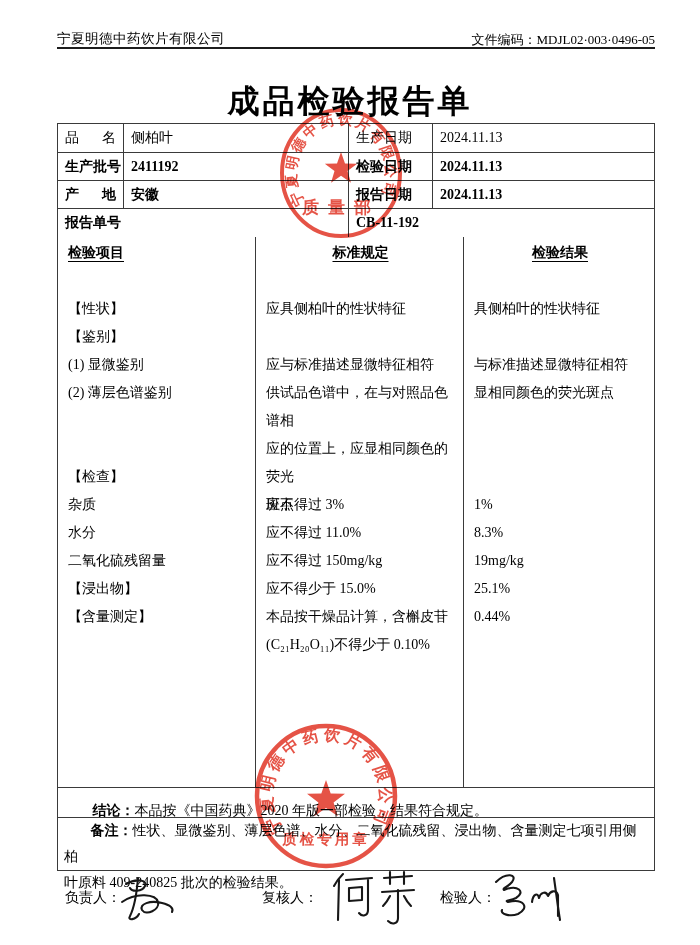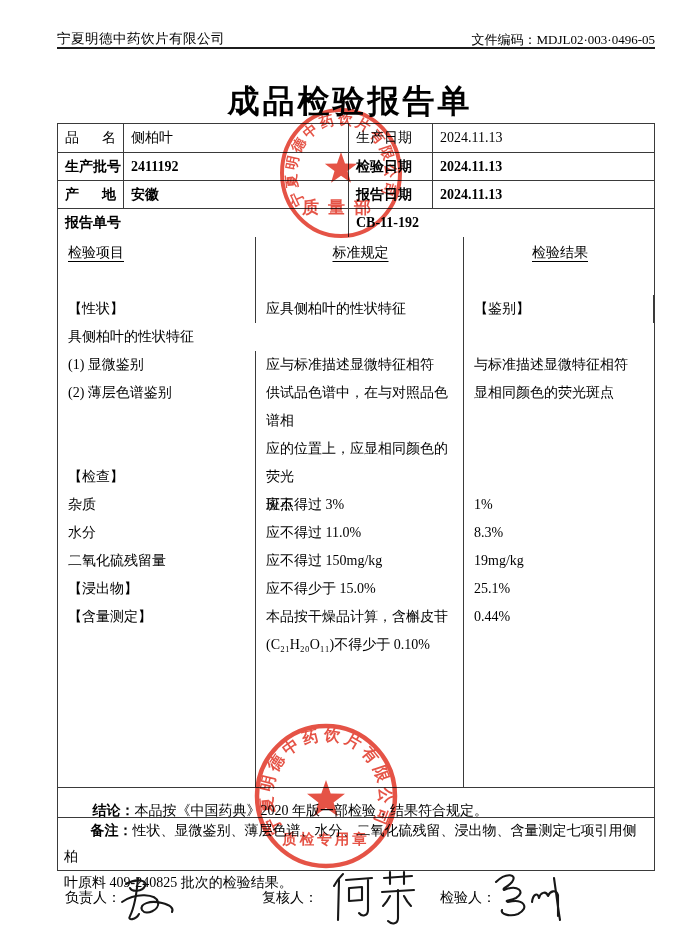--- a/index.html
+++ b/index.html
@@ -26,21 +26,21 @@
   .span2{grid-column:1 / span 2;}
   
   .insp{position:absolute;left:0;top:113px;width:100%;height:550px;display:grid;
         grid-template-columns:198px 208px auto;
         grid-template-rows:30px 28px 28px 28px 28px 84px 28px 28px 28px 28px 28px 56px 1fr;}
   .insp .c{box-sizing:border-box;line-height:28px;font-size:14px;white-space:pre-line;
         padding:0 8px 0 10px;}
   .insp .b{border-right:1px solid #3a3a3a;}
   .insp .hc{text-align:center;padding-top:2px;}
   .insp .hl{padding-top:2px;}
-  .u{text-decoration:underline;text-underline-offset:4px;}
+  .u{text-decoration:underline;text-underline-offset:4px;font-weight:bold;}
   
   .concl{position:absolute;left:0;top:663px;width:100%;height:30px;box-sizing:border-box;
          border-top:1px solid #3a3a3a;font-size:14px;line-height:29px;padding:8px 8px;}
   .remark{position:absolute;left:0;top:693px;width:100%;height:40px;box-sizing:border-box;
          border-top:1px solid #3a3a3a;font-size:14px;line-height:26px;padding:0 6px;}
   .lead{text-indent:1.9em;}
   .blab{font-weight:bold;}
   .prewrap{white-space:pre-line;}
   
   .sig-label{position:absolute;font-size:14px;top:889px;margin-left:8px;}
@@ -91,23 +91,23 @@
       <div class="c b hl"><span class="u">检验项目</span></div>
       <div class="c b hc"><span class="u">标准规定</span></div>
       <div class="c hc"><span class="u">检验结果</span></div>
 
       <div class="c b"></div>
         <div class="c b"></div>
         <div class="c"></div>
 
       <div class="c b">【性状】</div>
       <div class="c b">应具侧柏叶的性状特征</div>
+      <div class="c">具侧柏叶的性状特征</div>
+
       <div class="c b">【鉴别】</div>
-
-      <div class="c">具侧柏叶的性状特征</div>
       <div class="c b"></div>
       <div class="c"></div>
 
       <div class="c b">(1) 显微鉴别</div>
       <div class="c b">应与标准描述显微特征相符</div>
       <div class="c">与标准描述显微特征相符</div>
 
       <div class="c b">(2) 薄层色谱鉴别</div>
       <div class="c b">供试品色谱中，在与对照品色谱相
 应的位置上，应显相同颜色的荧光

